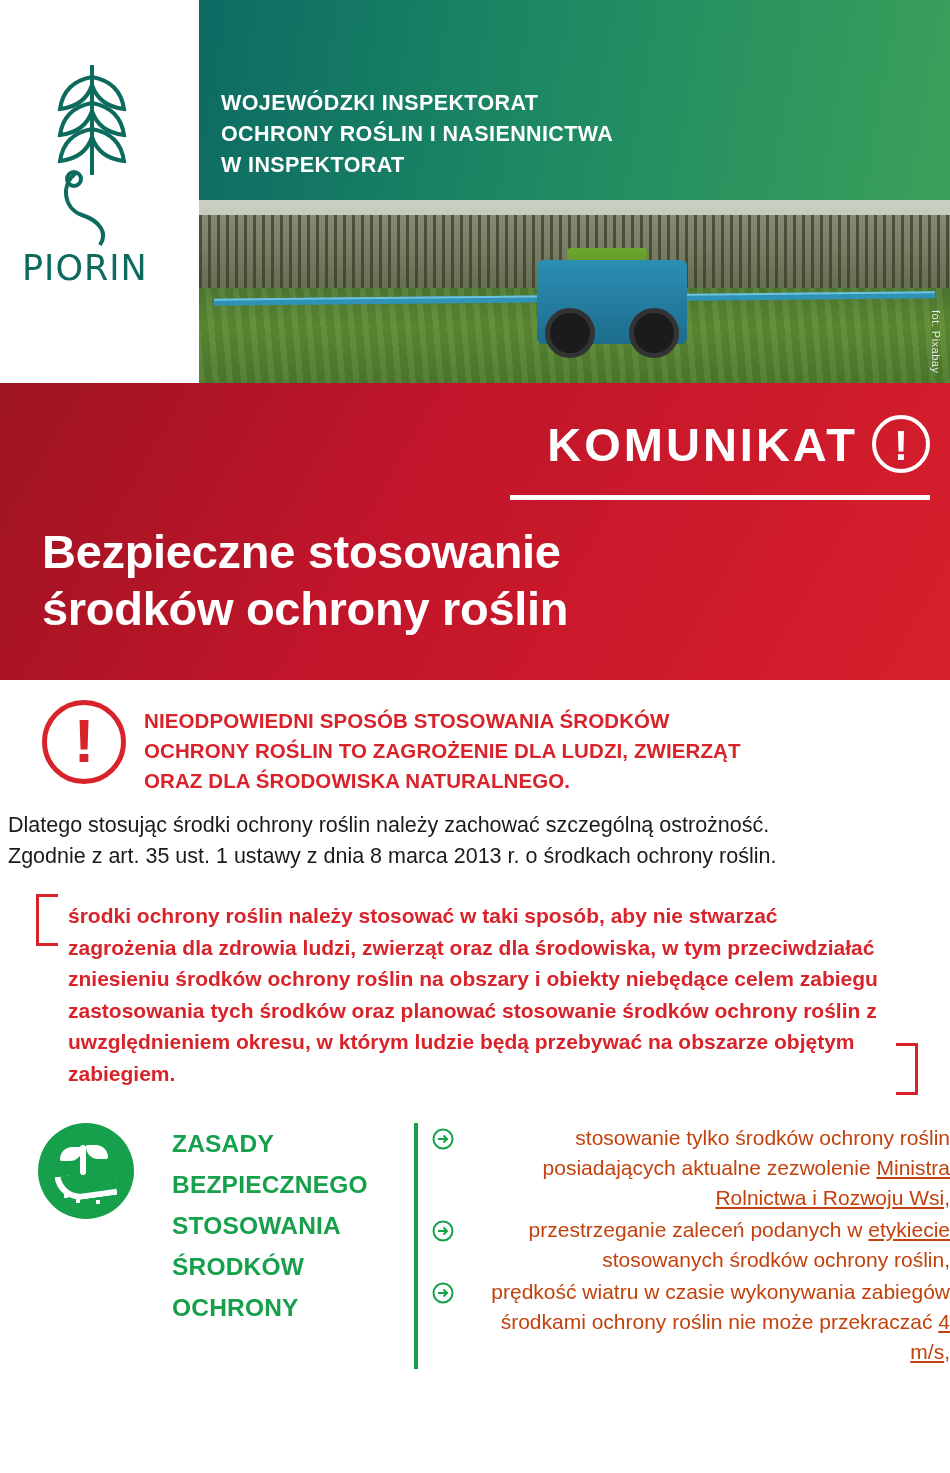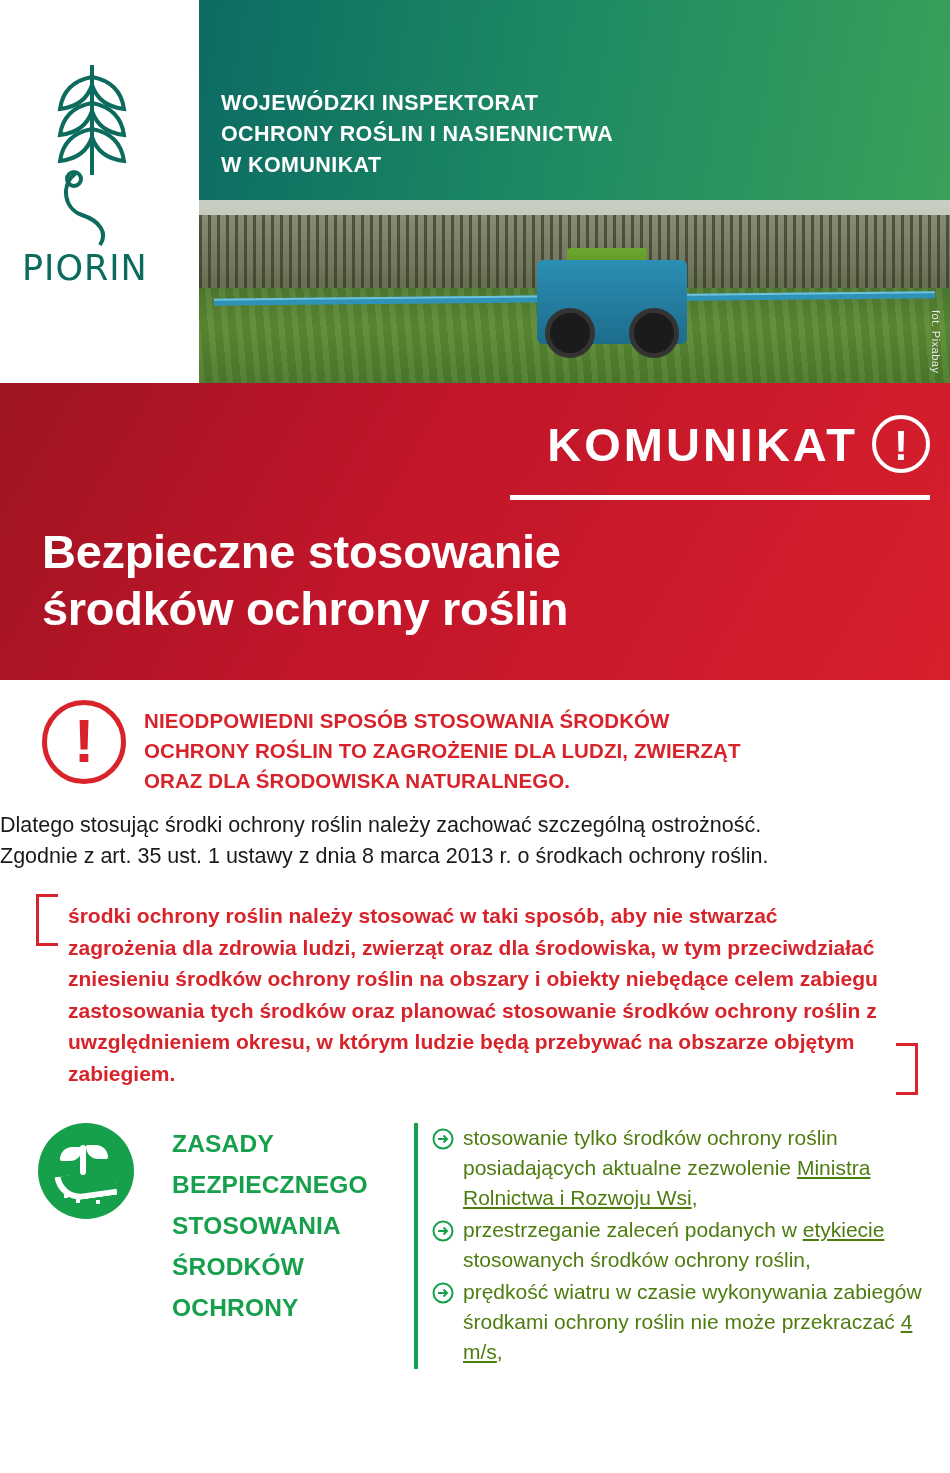--- a/index.html
+++ b/index.html
@@ -226,21 +226,21 @@
   .warn-text {
     color: #d8232a;
     font-weight: bold;
     font-size: 20.5px;
     line-height: 30px;
     letter-spacing: 0.1px;
     padding-top: 8px;
   }
 
   .para {
-    margin: 14px 0 0 0;
+    margin: 14px 0 0 8px;
     font-size: 21.5px;
     line-height: 31px;
     color: #1a1a1a;
   }
 
   
   .quote {
     position: relative;
     margin: 22px 28px 0 30px;
     padding: 6px 40px 6px 38px;
@@ -321,26 +321,27 @@
     margin-left: 20px;
   }
   .rules-right {
     flex: 1;
     border-left: 4px solid #17a04b;
     padding-left: 14px;
     margin-left: 6px;
   }
   .rule-item {
     display: flex;
-    gap: 9px;
+    gap: 3px;
     align-items: flex-start;
     font-size: 21px;
     line-height: 30px;
-    color: #4d7c0f;
+    color: #c2410c;
     margin-bottom: 2px;
+    text-align: right;
   }
   .arrow-ic {
     flex: 0 0 22px;
     width: 22px; height: 22px;
     margin-top: 5px;
   }
   .arrow-ic svg { display: block; }
   .u { text-decoration: underline; }
 </style>
 </head>
@@ -366,21 +367,21 @@
           </g>
         </svg>
       </div>
       <div class="logo-text">PIORIN</div>
     </div>
 
     <div class="header-band">
       <div class="ht">
         <div>WOJEWÓDZKI INSPEKTORAT</div>
         <div>OCHRONY ROŚLIN I NASIENNICTWA</div>
-        <div>W KOMUNIKAT</div>
+        <div>W INSPEKTORAT</div>
       </div>
     </div>
 
     <div class="photo">
       <div class="sky"></div>
       <div class="trees"></div>
       <div class="field"></div>
       <div class="boom"></div>
       <div class="cab"></div>
       <div class="sprayer"></div>

